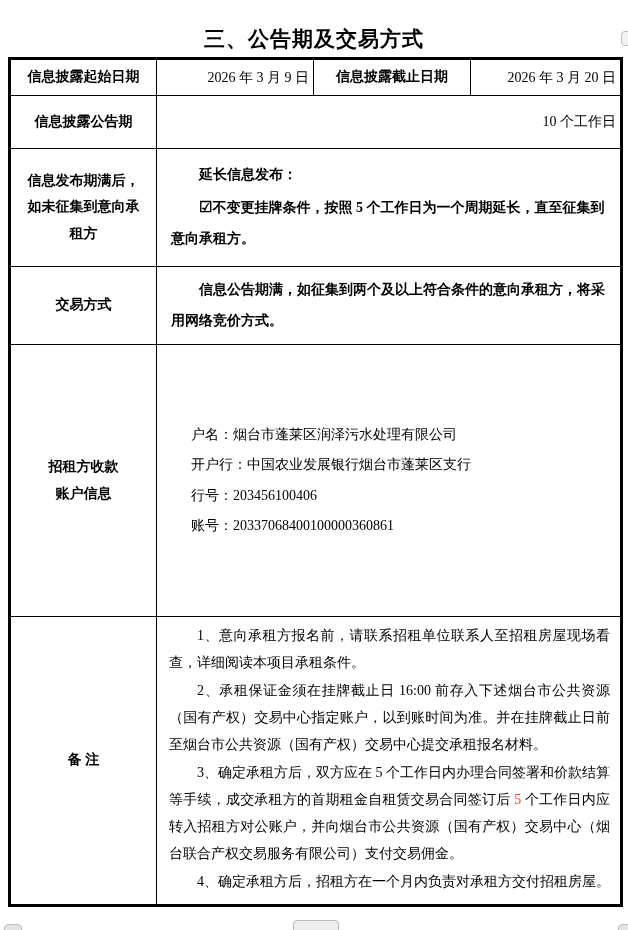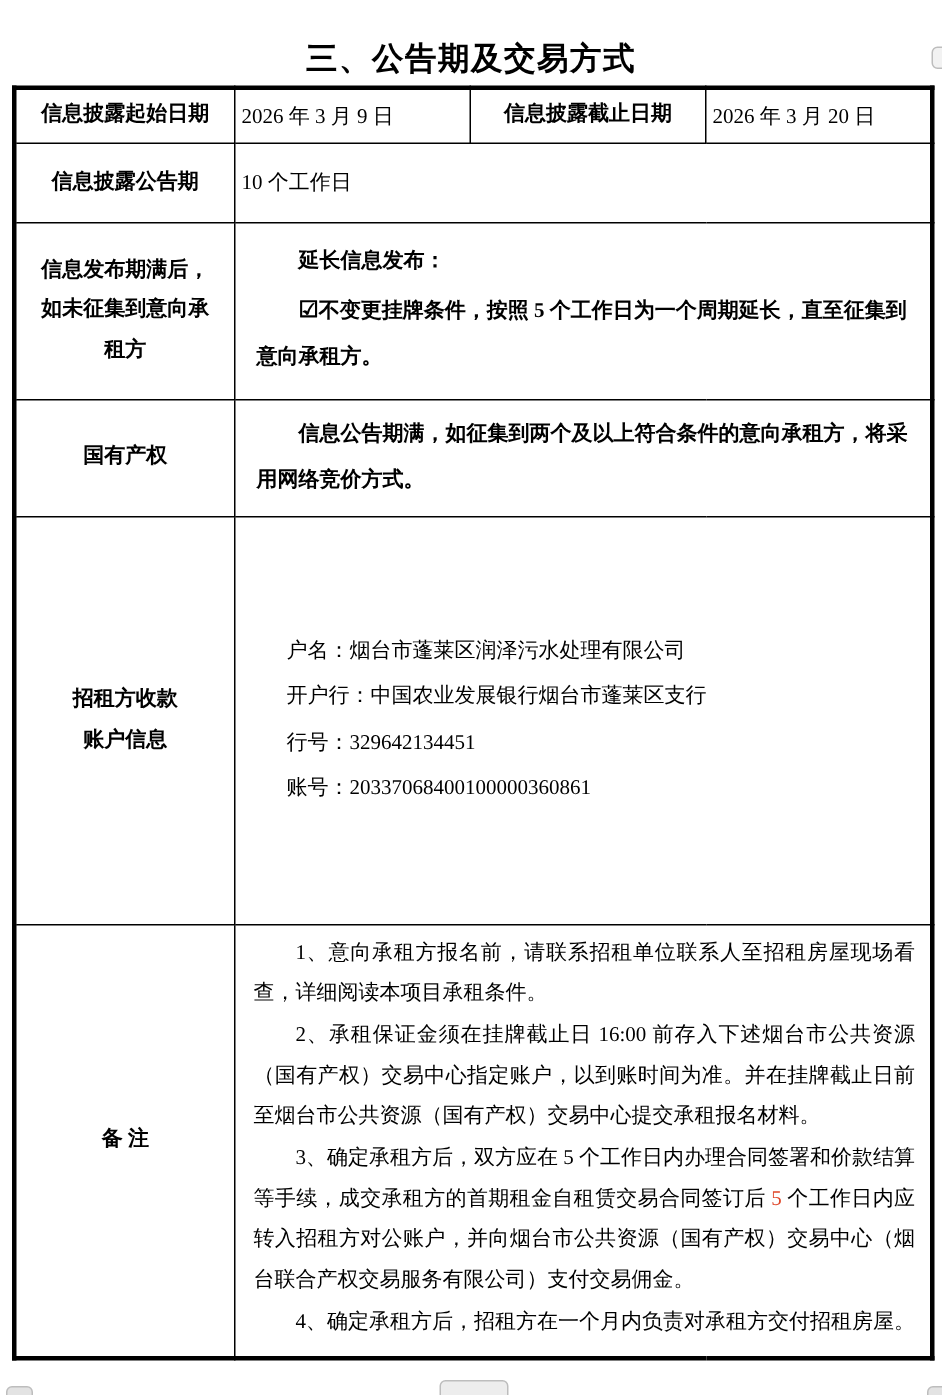--- a/index.html
+++ b/index.html
@@ -15,21 +15,21 @@
   }
   table.main {
     position:absolute; left:8px; top:57px; width:612px;
     border-collapse:collapse; table-layout:fixed;
     border:3px solid #000;
   }
   td { border:1px solid #000; vertical-align:middle; font-size:14px; overflow:hidden; }
   td.lab {
     font-weight:bold; text-align:center; padding:2px 6px; line-height:1.9;
   }
-  td.val-center { text-align:left; padding:2px 4px;margin-top:32px; }
+  td.val-center { text-align:right; padding:2px 4px;margin-top:32px; }
   td.content { padding:4px 14px 4px 14px;font-weight:bold; }
   .para p { text-indent:2em; margin:0; line-height:2.2; }
   td.acct { padding-left:34px; padding-right:24px; }
   td.acct div { line-height:2.15; }
   td.remarks-cell { padding:0 10px 4px 12px; vertical-align:middle; }
   .remarks p { text-indent:2em; margin:0; line-height:1.95; text-align:justify; }
   .lab-line { line-height:1.9; }
   .chk { font-size:15px; }
   
   .frag { position:absolute; background:#e3e3e3; border:1px solid #bdbdbd; border-radius:4px; }
@@ -66,34 +66,34 @@
       <div class="lab-line">信息发布期满后，</div>
       <div class="lab-line">如未征集到意向承</div>
       <div class="lab-line">租方</div>
     </td>
     <td colspan="3" class="content para">
       <p>延长信息发布：</p>
       <p><span class="chk">☑</span><span>不变更挂牌条件，按照 5 个工作日为一个周期延长，直至征集到意向承租方。</span></p>
     </td>
   </tr>
   <tr style="height:78px">
-    <td class="lab">国有产权</td>
+    <td class="lab">交易方式</td>
     <td colspan="3" class="content para">
       <p>信息公告期满，如征集到两个及以上符合条件的意向承租方，将采用网络竞价方式。</p>
     </td>
   </tr>
   <tr style="height:272px">
     <td class="lab">
       <div class="lab-line">招租方收款</div>
       <div class="lab-line">账户信息</div>
     </td>
     <td colspan="3" class="acct">
       <div>户名：烟台市蓬莱区润泽污水处理有限公司</div>
       <div>开户行：中国农业发展银行烟台市蓬莱区支行</div>
-      <div>行号：329642134451</div>
+      <div>行号：203456100406</div>
       <div>账号：20337068400100000360861</div>
     </td>
   </tr>
   <tr style="height:289px">
     <td class="lab">备 注</td>
     <td colspan="3" class="remarks-cell remarks">
       <p>1、意向承租方报名前，请联系招租单位联系人至招租房屋现场看查，详细阅读本项目承租条件。</p>
       <p>2、承租保证金须在挂牌截止日 16:00 前存入下述烟台市公共资源（国有产权）交易中心指定账户，以到账时间为准。并在挂牌截止日前至烟台市公共资源（国有产权）交易中心提交承租报名材料。</p>
       <p><span>3、确定承租方后，双方应在 5 个工作日内办理合同签署和价款结算等手续，成交承租方的首期租金自租赁交易合同签订后 </span><span style="color: rgb(224, 73, 44);">5</span><span> 个工作日内应转入招租方对公账户，并向烟台市公共资源（国有产权）交易中心（烟台联合产权交易服务有限公司）支付交易佣金。</span></p>
       <p>4、确定承租方后，招租方在一个月内负责对承租方交付招租房屋。</p>

